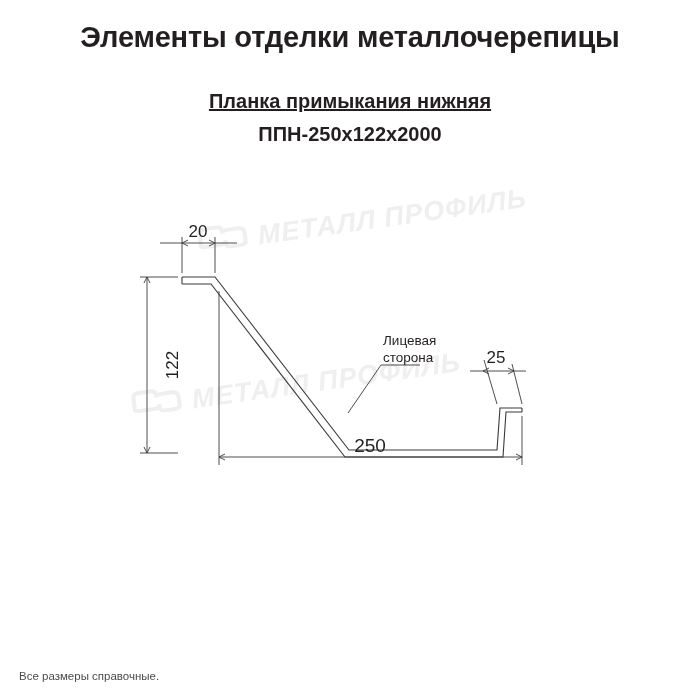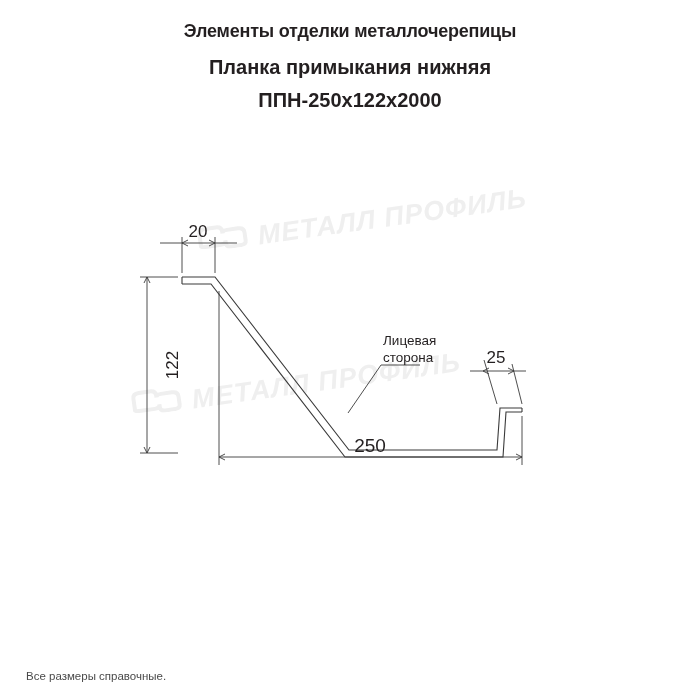--- a/index.html
+++ b/index.html
@@ -21,32 +21,33 @@
     height: 700px;
   }
   .title-block {
     position: absolute;
     top: 22px;
     left: 0;
     width: 700px;
     text-align: center;
   }
   .title-main {
-    font-size: 18px;
+    font-size: 29px;
     font-weight: bold;
     letter-spacing: -0.2px;
     line-height: 1.1;
     color: #231f20;
   }
   .title-sub {
-    margin-top: 12px;
+    margin-top: 34px;
     font-size: 20px;
     font-weight: bold;
     line-height: 1.35;
     color: #231f20;
+    text-decoration: underline;
   }
   .title-code {
     margin-top: 6px;
     font-size: 20px;
     font-weight: bold;
     line-height: 1.35;
     color: #231f20;
   }
   .drawing {
     position: absolute;
@@ -55,21 +56,20 @@
     width: 620px;
     height: 360px;
   }
   .footer {
     position: absolute;
     left: 19px;
     bottom: 14px;
     font-size: 11.5px;
     line-height: 1.55;
     color: #4a4a4a;
-    margin-left: 7px;
   }
   .footer div {
     white-space: nowrap;
   }
   .wm {
     position: absolute;
     pointer-events: none;
     user-select: none;
     color: #efefef;
     font-weight: bold;

